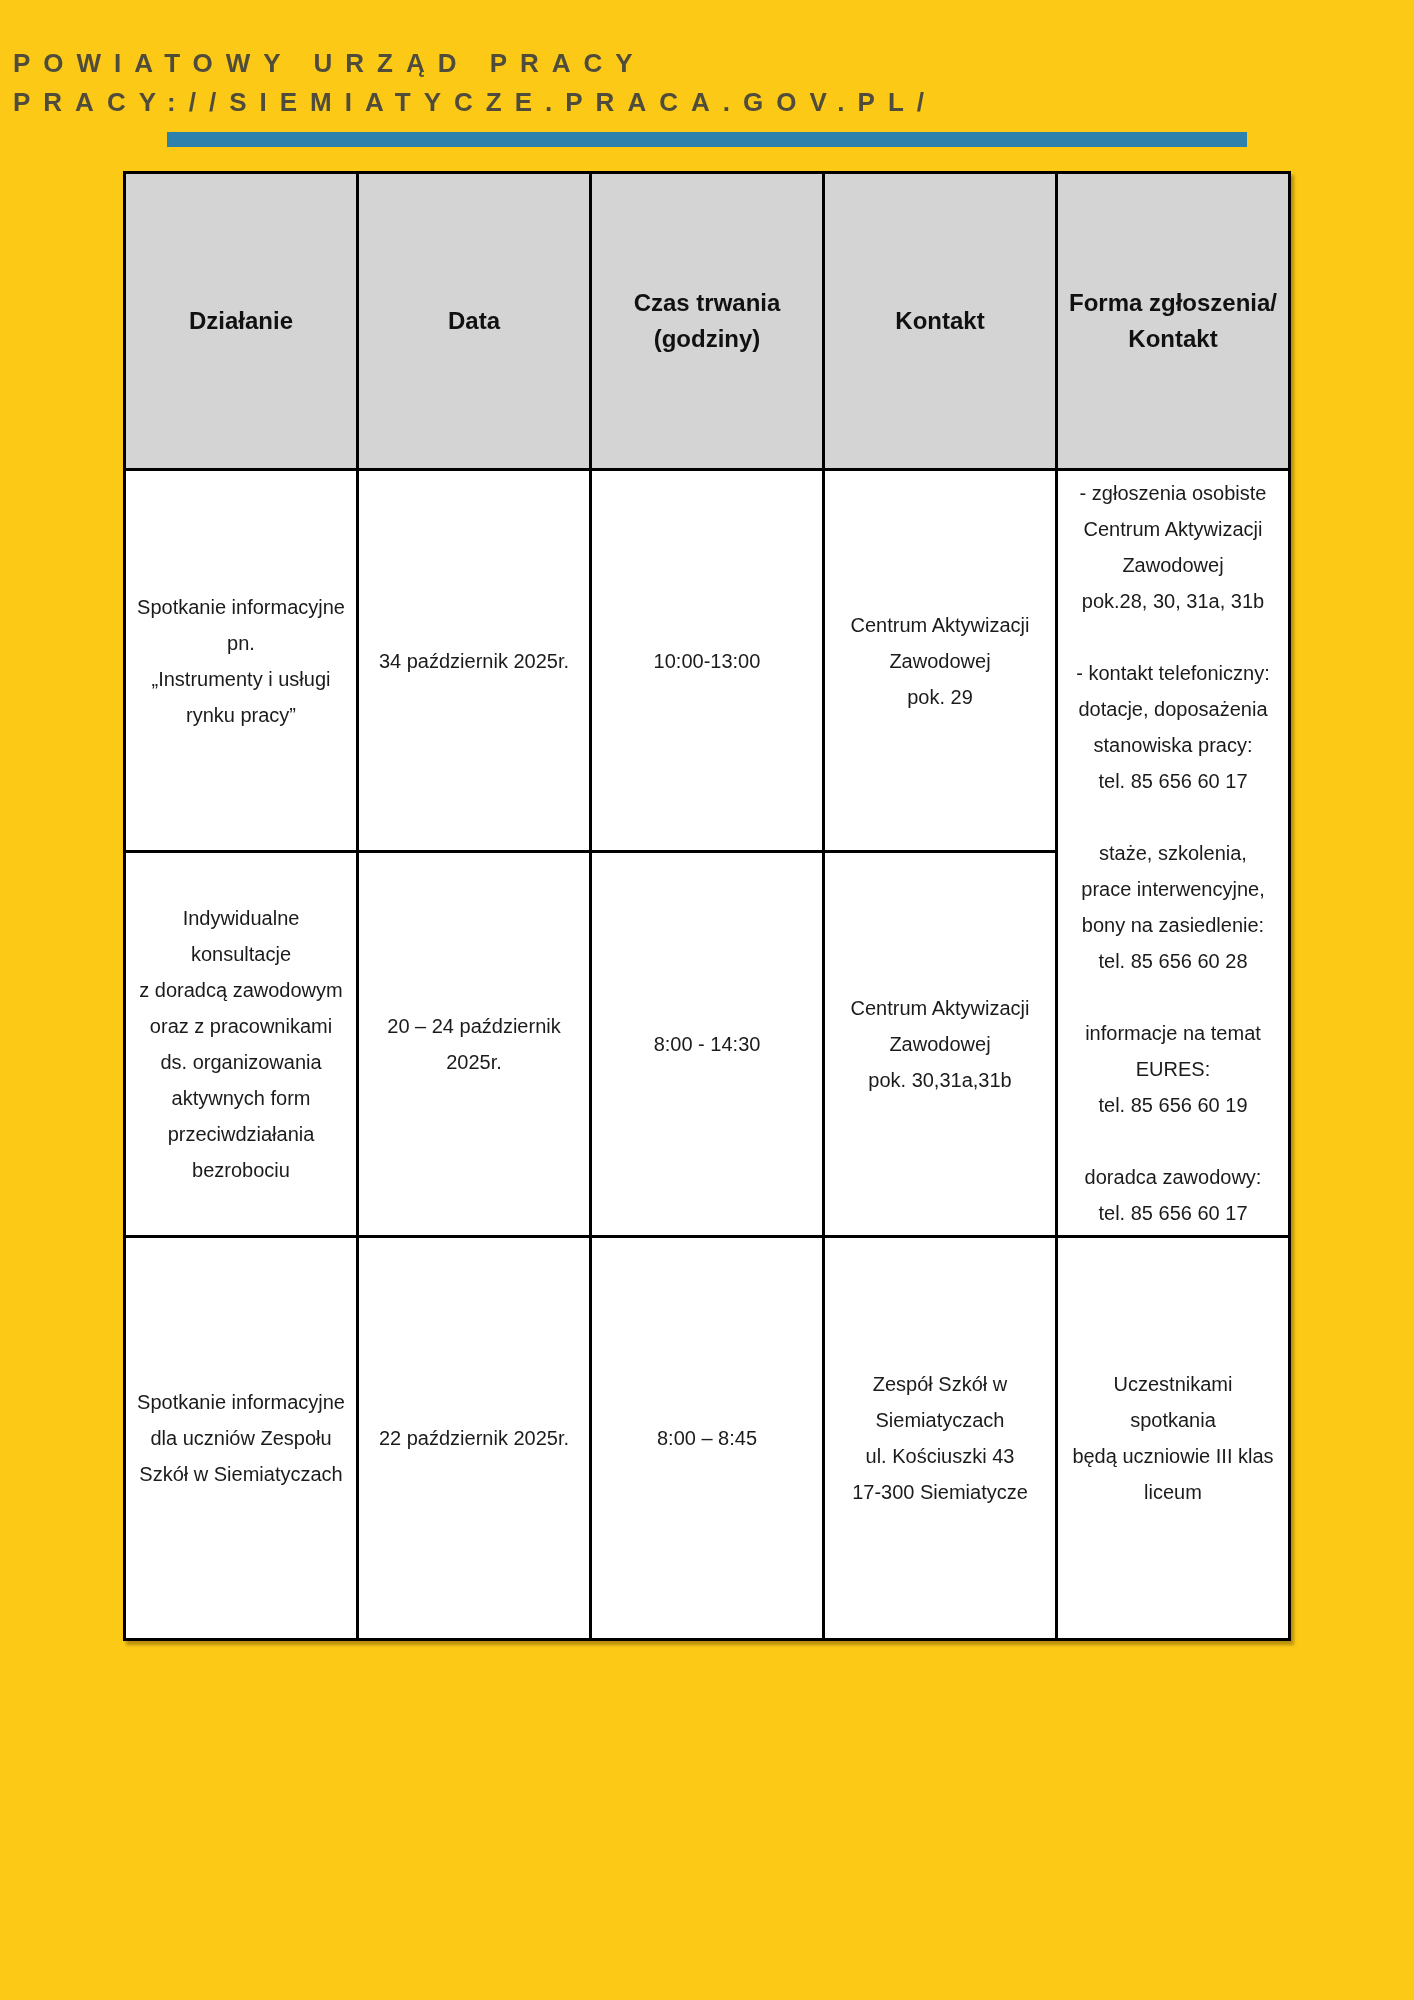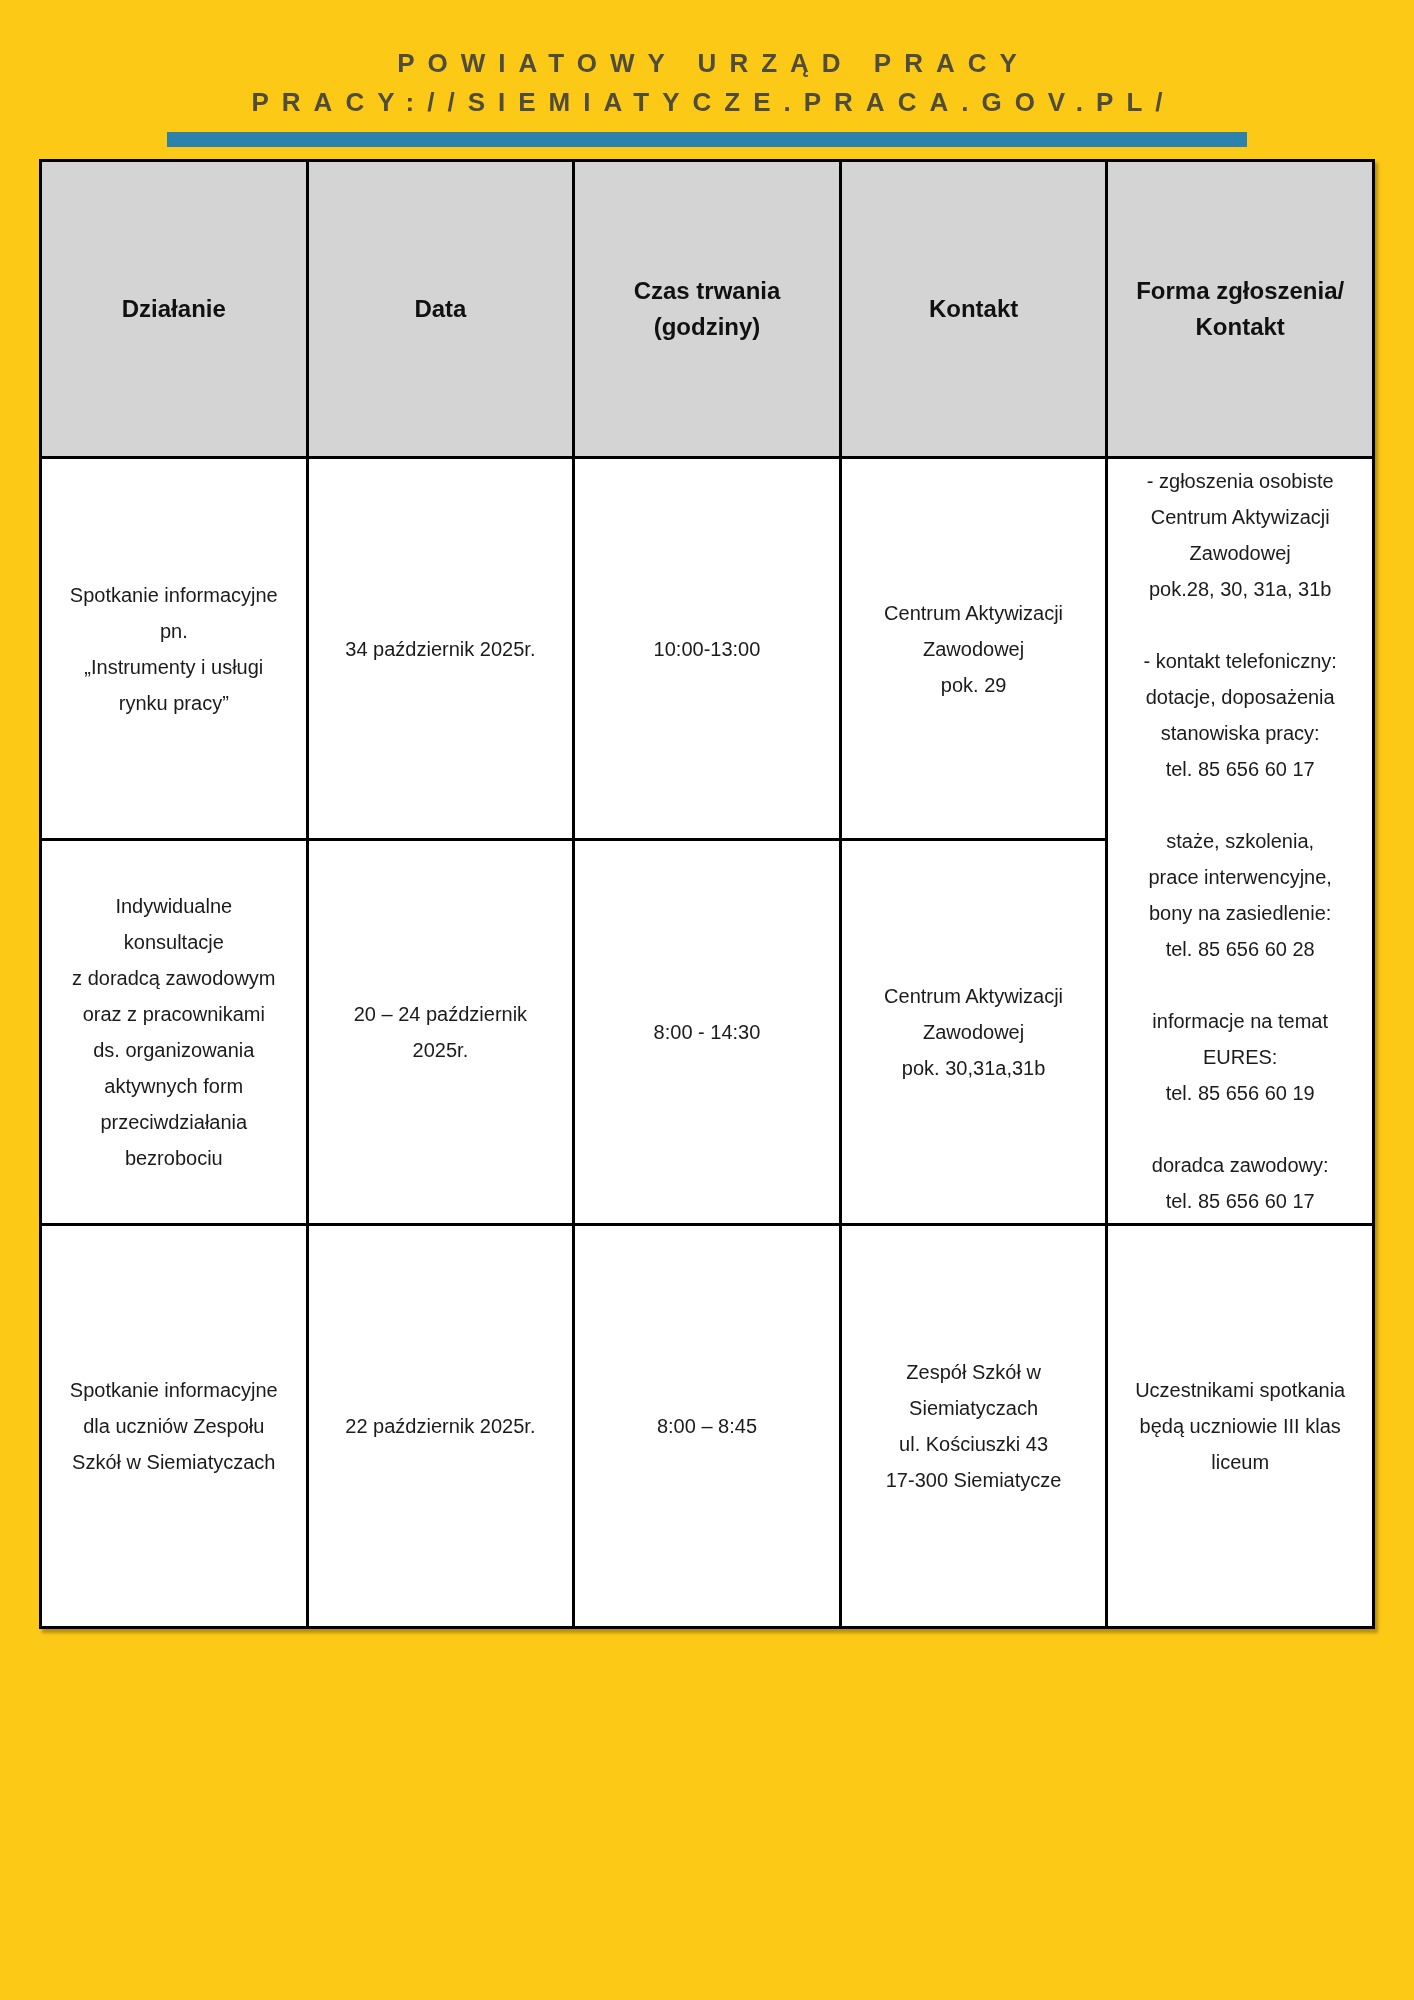--- a/index.html
+++ b/index.html
@@ -9,40 +9,39 @@
   body {
     width: 1414px;
     height: 2000px;
     background: #FCCA16;
     font-family: "Liberation Sans", "DejaVu Sans", sans-serif;
     position: relative;
     overflow: hidden;
   }
   .header-block {
     padding-top: 44px;
-    text-align: center;
   }
   .header-line {
     font-size: 26px;
     line-height: 39px;
     font-weight: 700;
     letter-spacing: 13px;
     text-indent: 13px;
     color: #504C3C;
     white-space: nowrap;
   }
   .divider-bar {
     width: 1080px;
     height: 15px;
     margin: 10px auto 0 auto;
     background: #2D81AD;
   }
   table.schedule {
-    width: 1336px;
-    margin: 12px auto 0 auto;
+    width: 1168px;
+    margin: 24px auto 0 auto;
     border-collapse: collapse;
     background: #ffffff;
     table-layout: fixed;
     box-shadow: 3px 4px 3px rgba(104, 74, 0, 0.45);
   }
   table.schedule th,
   table.schedule td {
     border: 3px solid #000000;
     text-align: center;
     vertical-align: middle;

